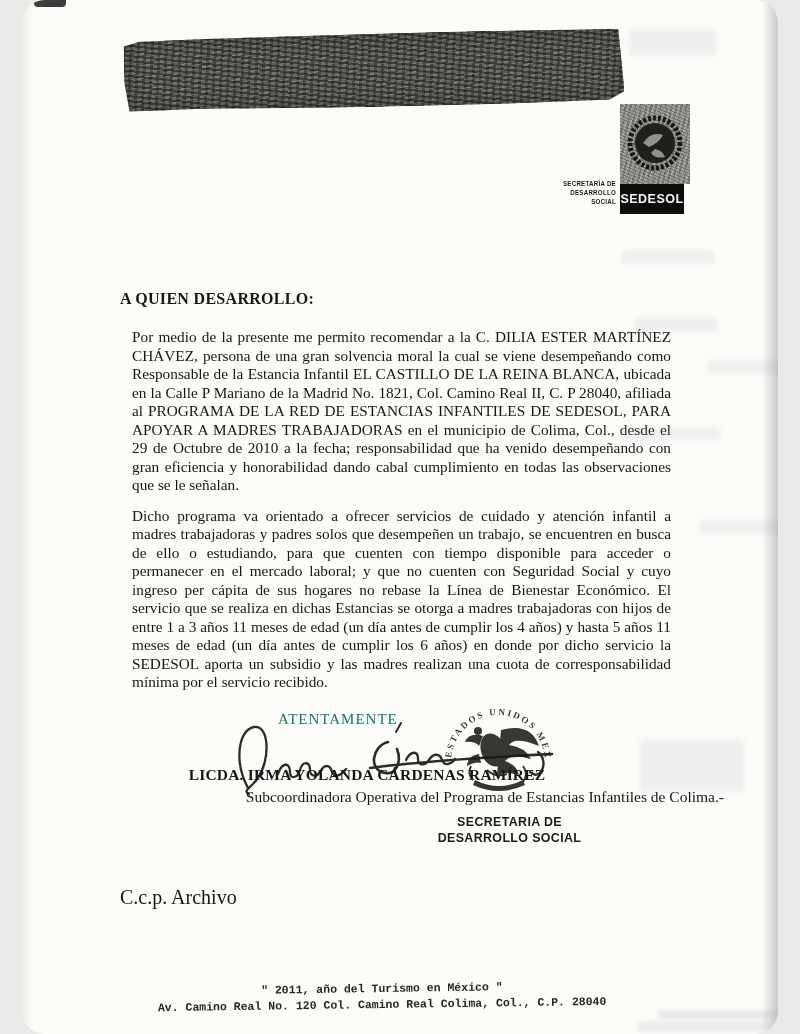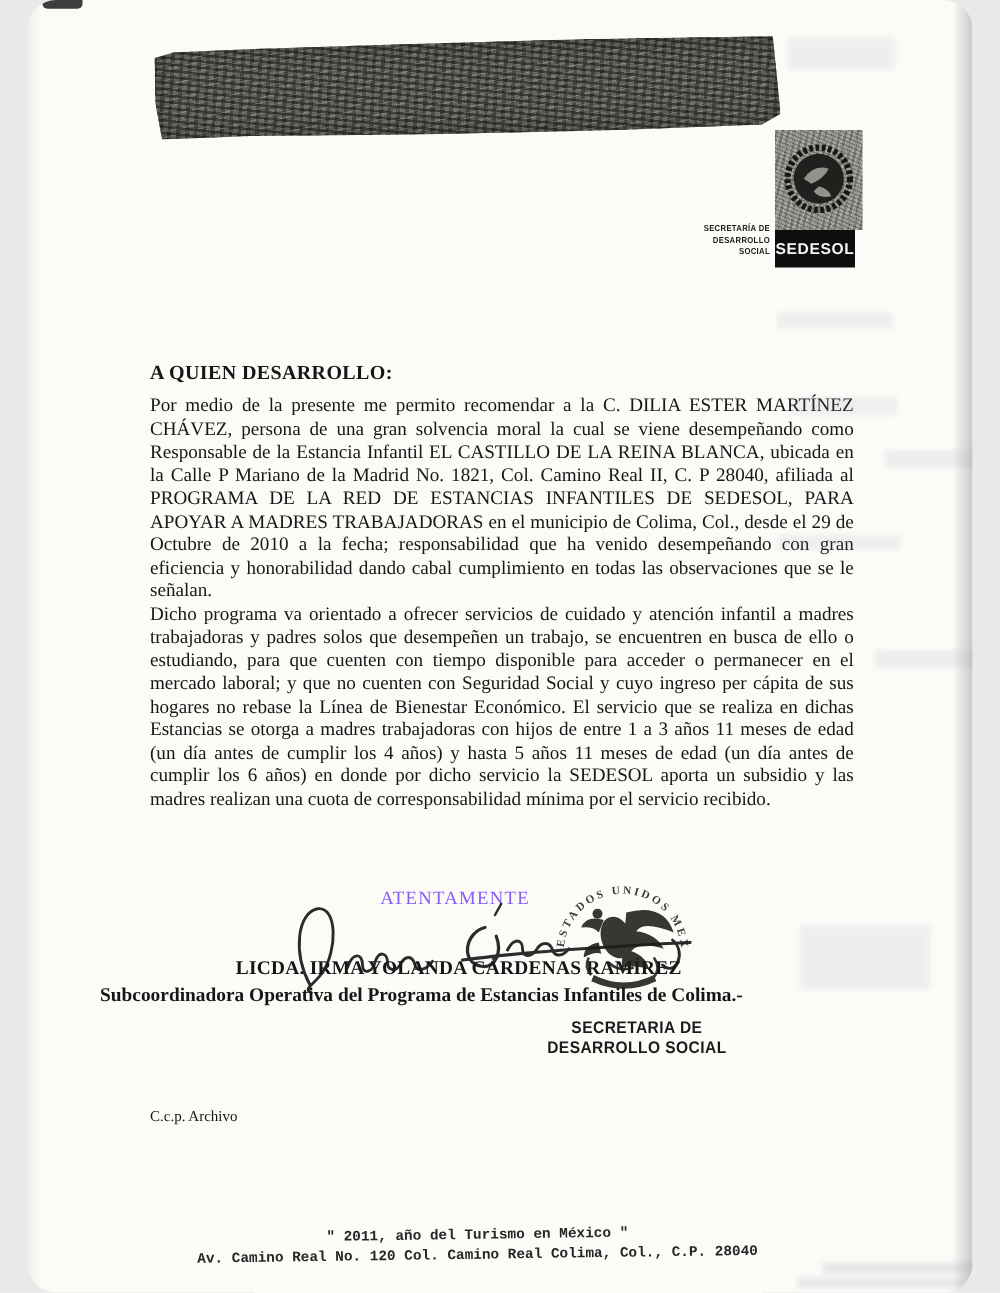--- a/index.html
+++ b/index.html
@@ -65,44 +65,44 @@
 
   
   .salutation{
     position:absolute;left:98px;top:290px;
     font-size:16px;font-weight:bold;letter-spacing:.3px;margin:0;
   }
   .body-text{
     position:absolute;left:98px;top:316px;width:563px;
     font-size:15.3px;line-height:18.5px;text-align:justify;
   }
-  .body-text p{margin:0;}
+  .body-text p{margin:12px;}
 
   
   .atentamente{
-    position:absolute;left:242px;top:711px;width:200px;text-align:center;
-    font-size:15px;letter-spacing:1px;color:#8b5cf6;
+    position:absolute;left:256px;top:711px;width:200px;
+    font-size:15px;letter-spacing:1px;color:#0f766e;
   }
   .signature-svg{position:absolute;left:198px;top:716px;}
   .seal-svg{position:absolute;left:413px;top:696px;}
   .signer-name{
     position:absolute;left:65px;top:766px;width:560px;text-align:center;
     font-size:15.5px;font-weight:bold;letter-spacing:.2px;
   }
   .signer-title{
-    position:absolute;left:58px;top:788px;width:644px;text-align:left;
-    font-size:15.5px;font-weight:bold;
+    position:absolute;left:58px;top:788px;width:644px;text-align:right;
+    font-size:15.5px;font-weight:normal;
   }
   .stamp{
     position:absolute;left:405px;top:814px;width:165px;text-align:center;
     font-family:"Liberation Sans", sans-serif;font-weight:bold;
     font-size:13.5px;line-height:15.5px;color:#1b1b1b;
     transform:scaleX(.92);letter-spacing:.4px;
   }
-  .ccp{position:absolute;left:98px;top:886px;font-size:12px;}
+  .ccp{position:absolute;left:98px;top:886px;font-size:20px;}
 
   
   .footer{
     position:absolute;left:110px;top:981px;width:500px;text-align:center;
     font-family:"Liberation Mono", monospace;font-weight:bold;
     font-size:11.5px;line-height:16px;color:#262626;
     transform:rotate(-0.8deg);white-space:nowrap;
   }
 
   

